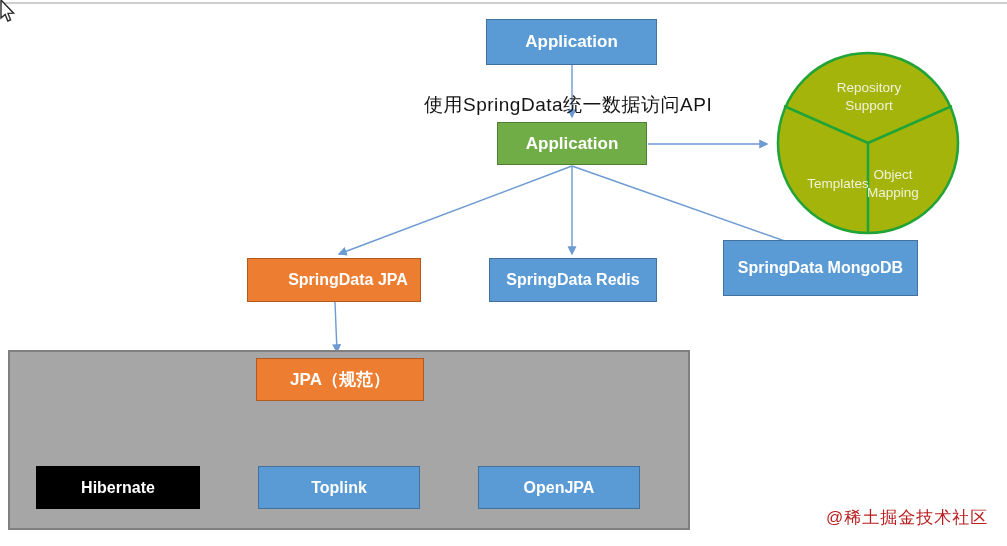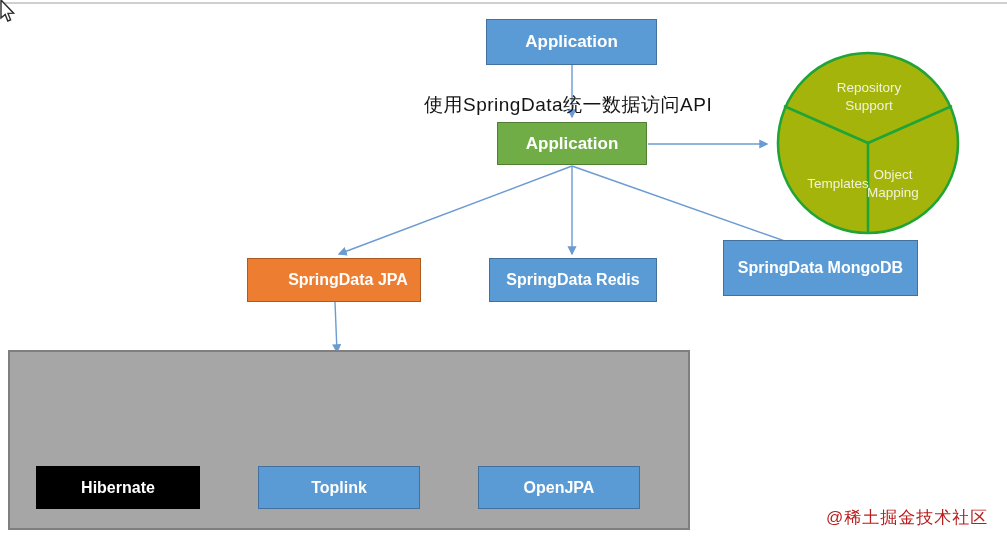--- a/index.html
+++ b/index.html
@@ -101,20 +101,23 @@
   </div>
   <div class="node box-blue" id="node-redis">
     <span>SpringData Redis</span>
   </div>
   <div class="node box-blue" id="node-mongodb">
     <span>SpringData MongoDB</span>
   </div>
 
   <div id="gray-panel"></div>
 
+  <div class="node box-orange" id="node-jpa-spec">
+    <span>JPA（规范）</span>
+  </div>
   <div class="node box-blue" id="node-toplink">
     <span>Toplink</span>
   </div>
   <div class="node box-black" id="node-hibernate">
     <span>Hibernate</span>
   </div>
   <div class="node box-blue" id="node-openjpa">
     <span>OpenJPA</span>
   </div>
 

